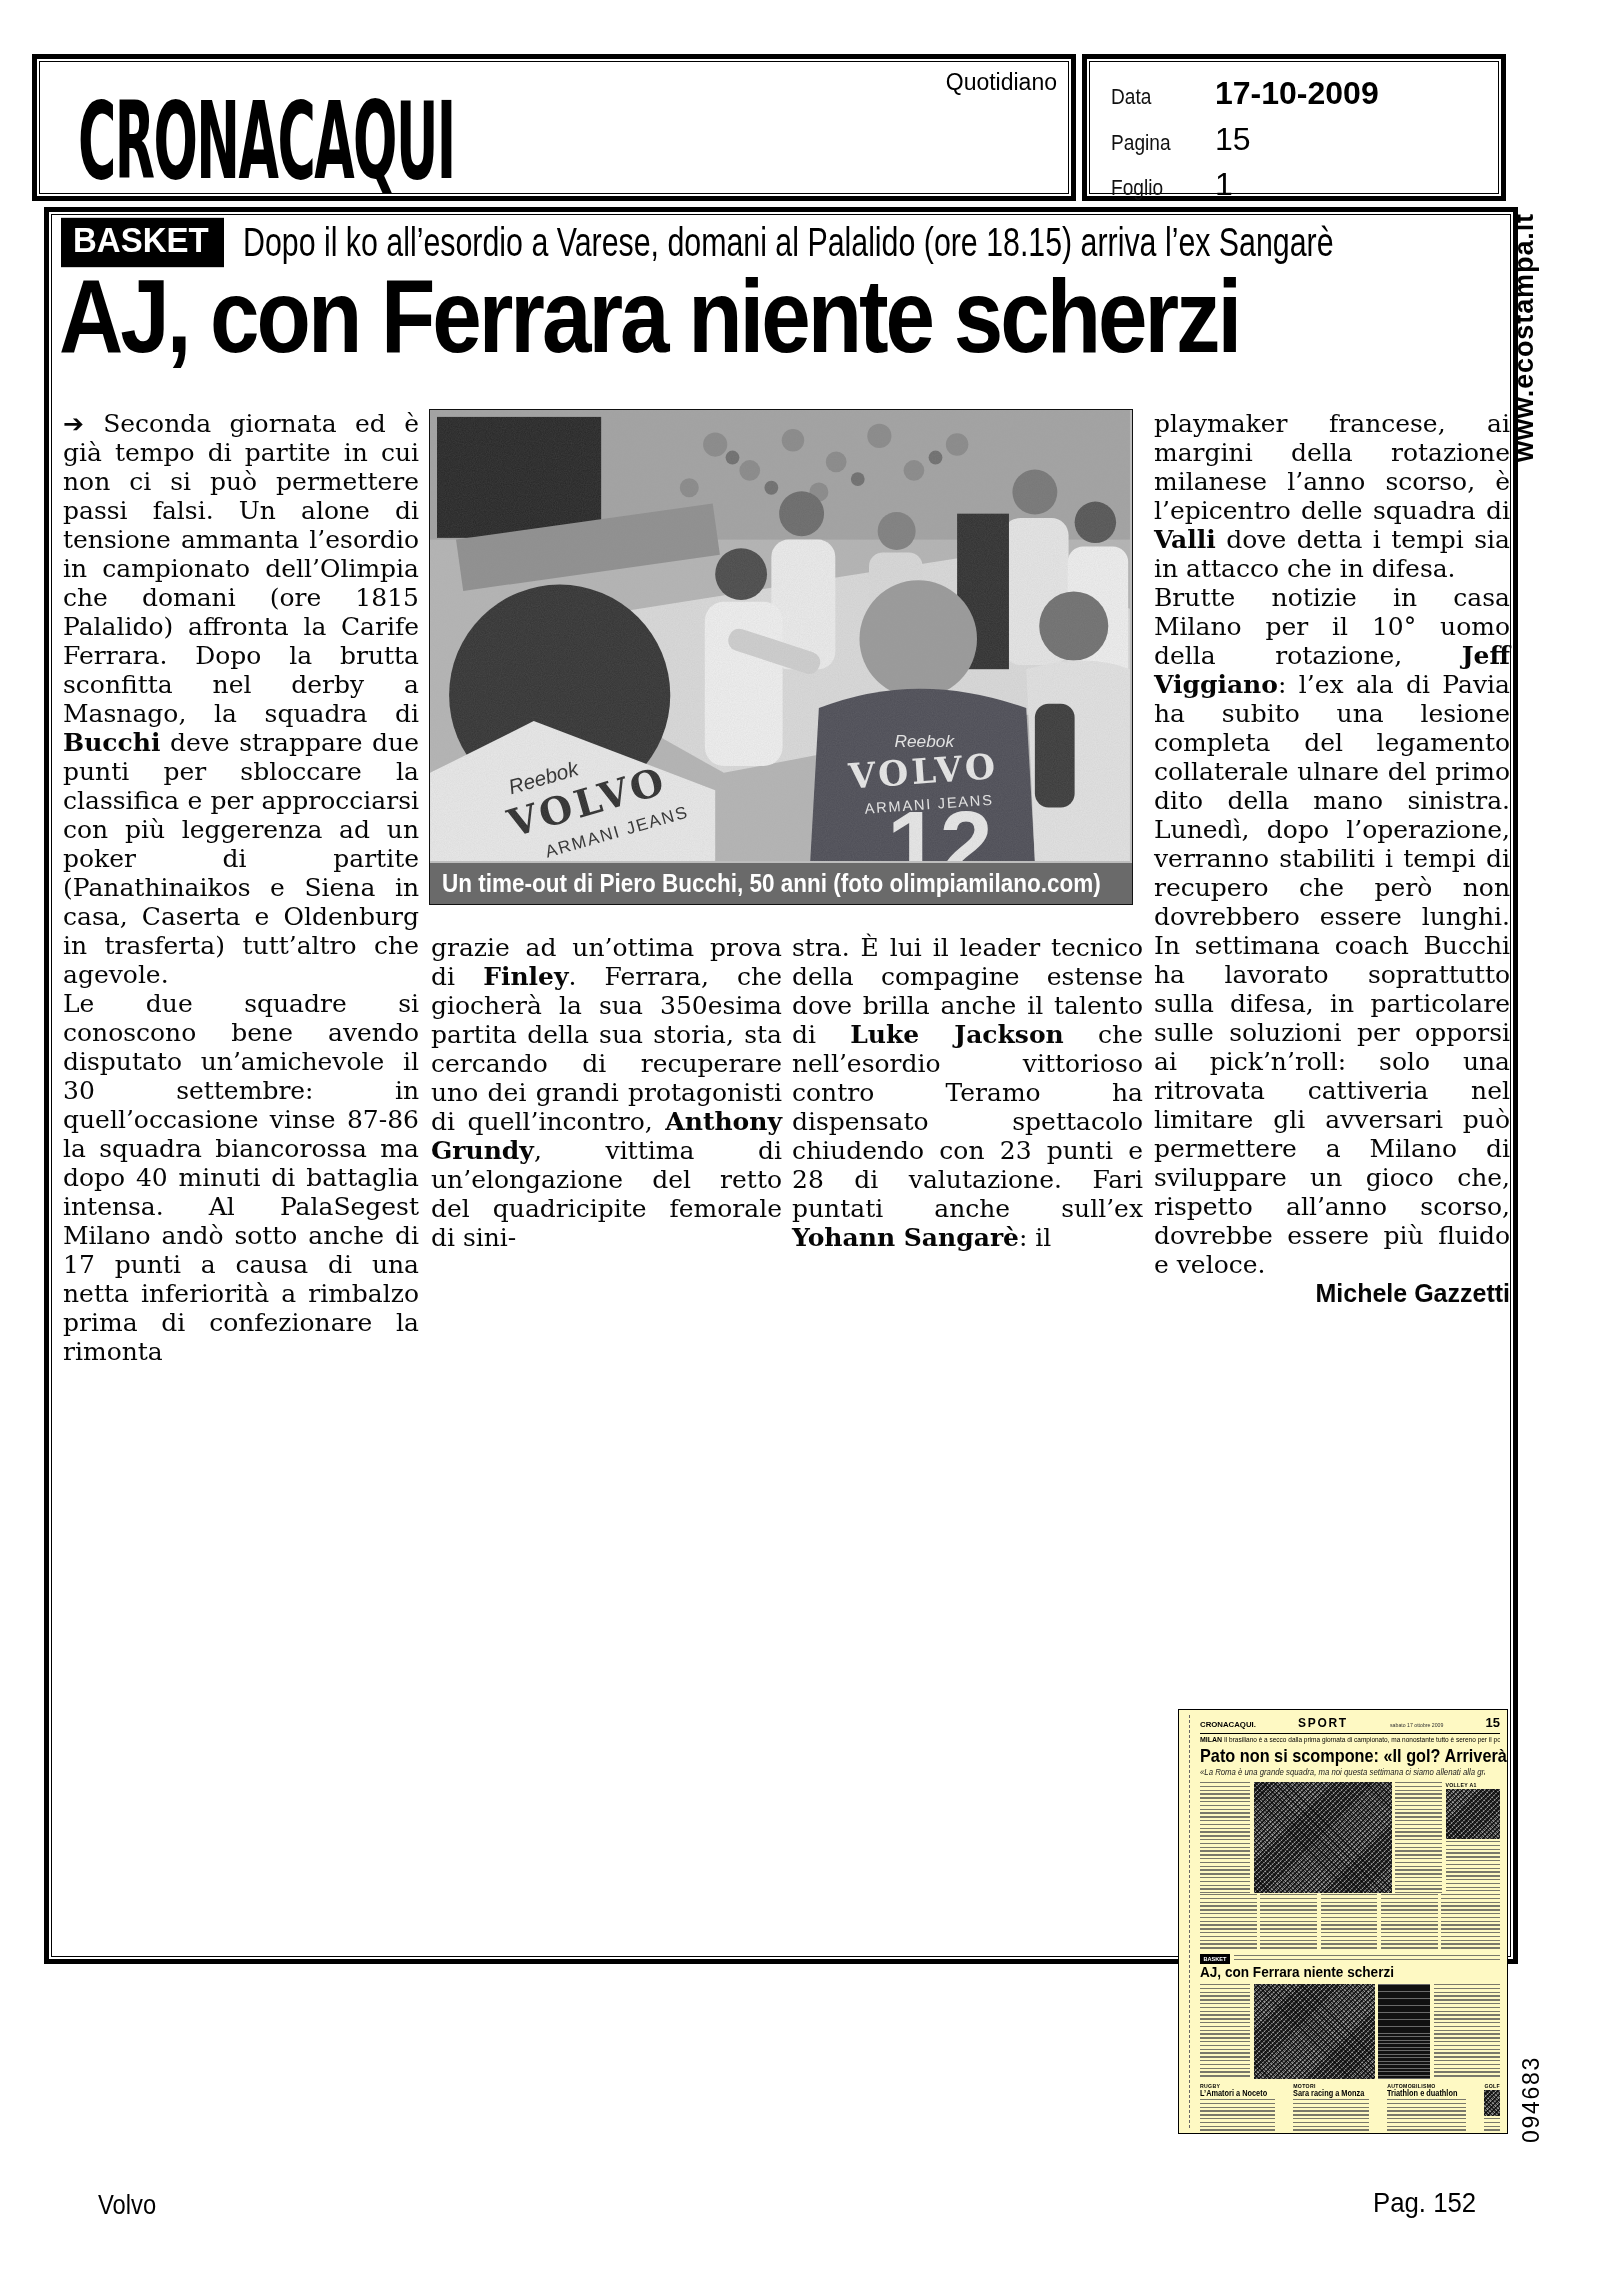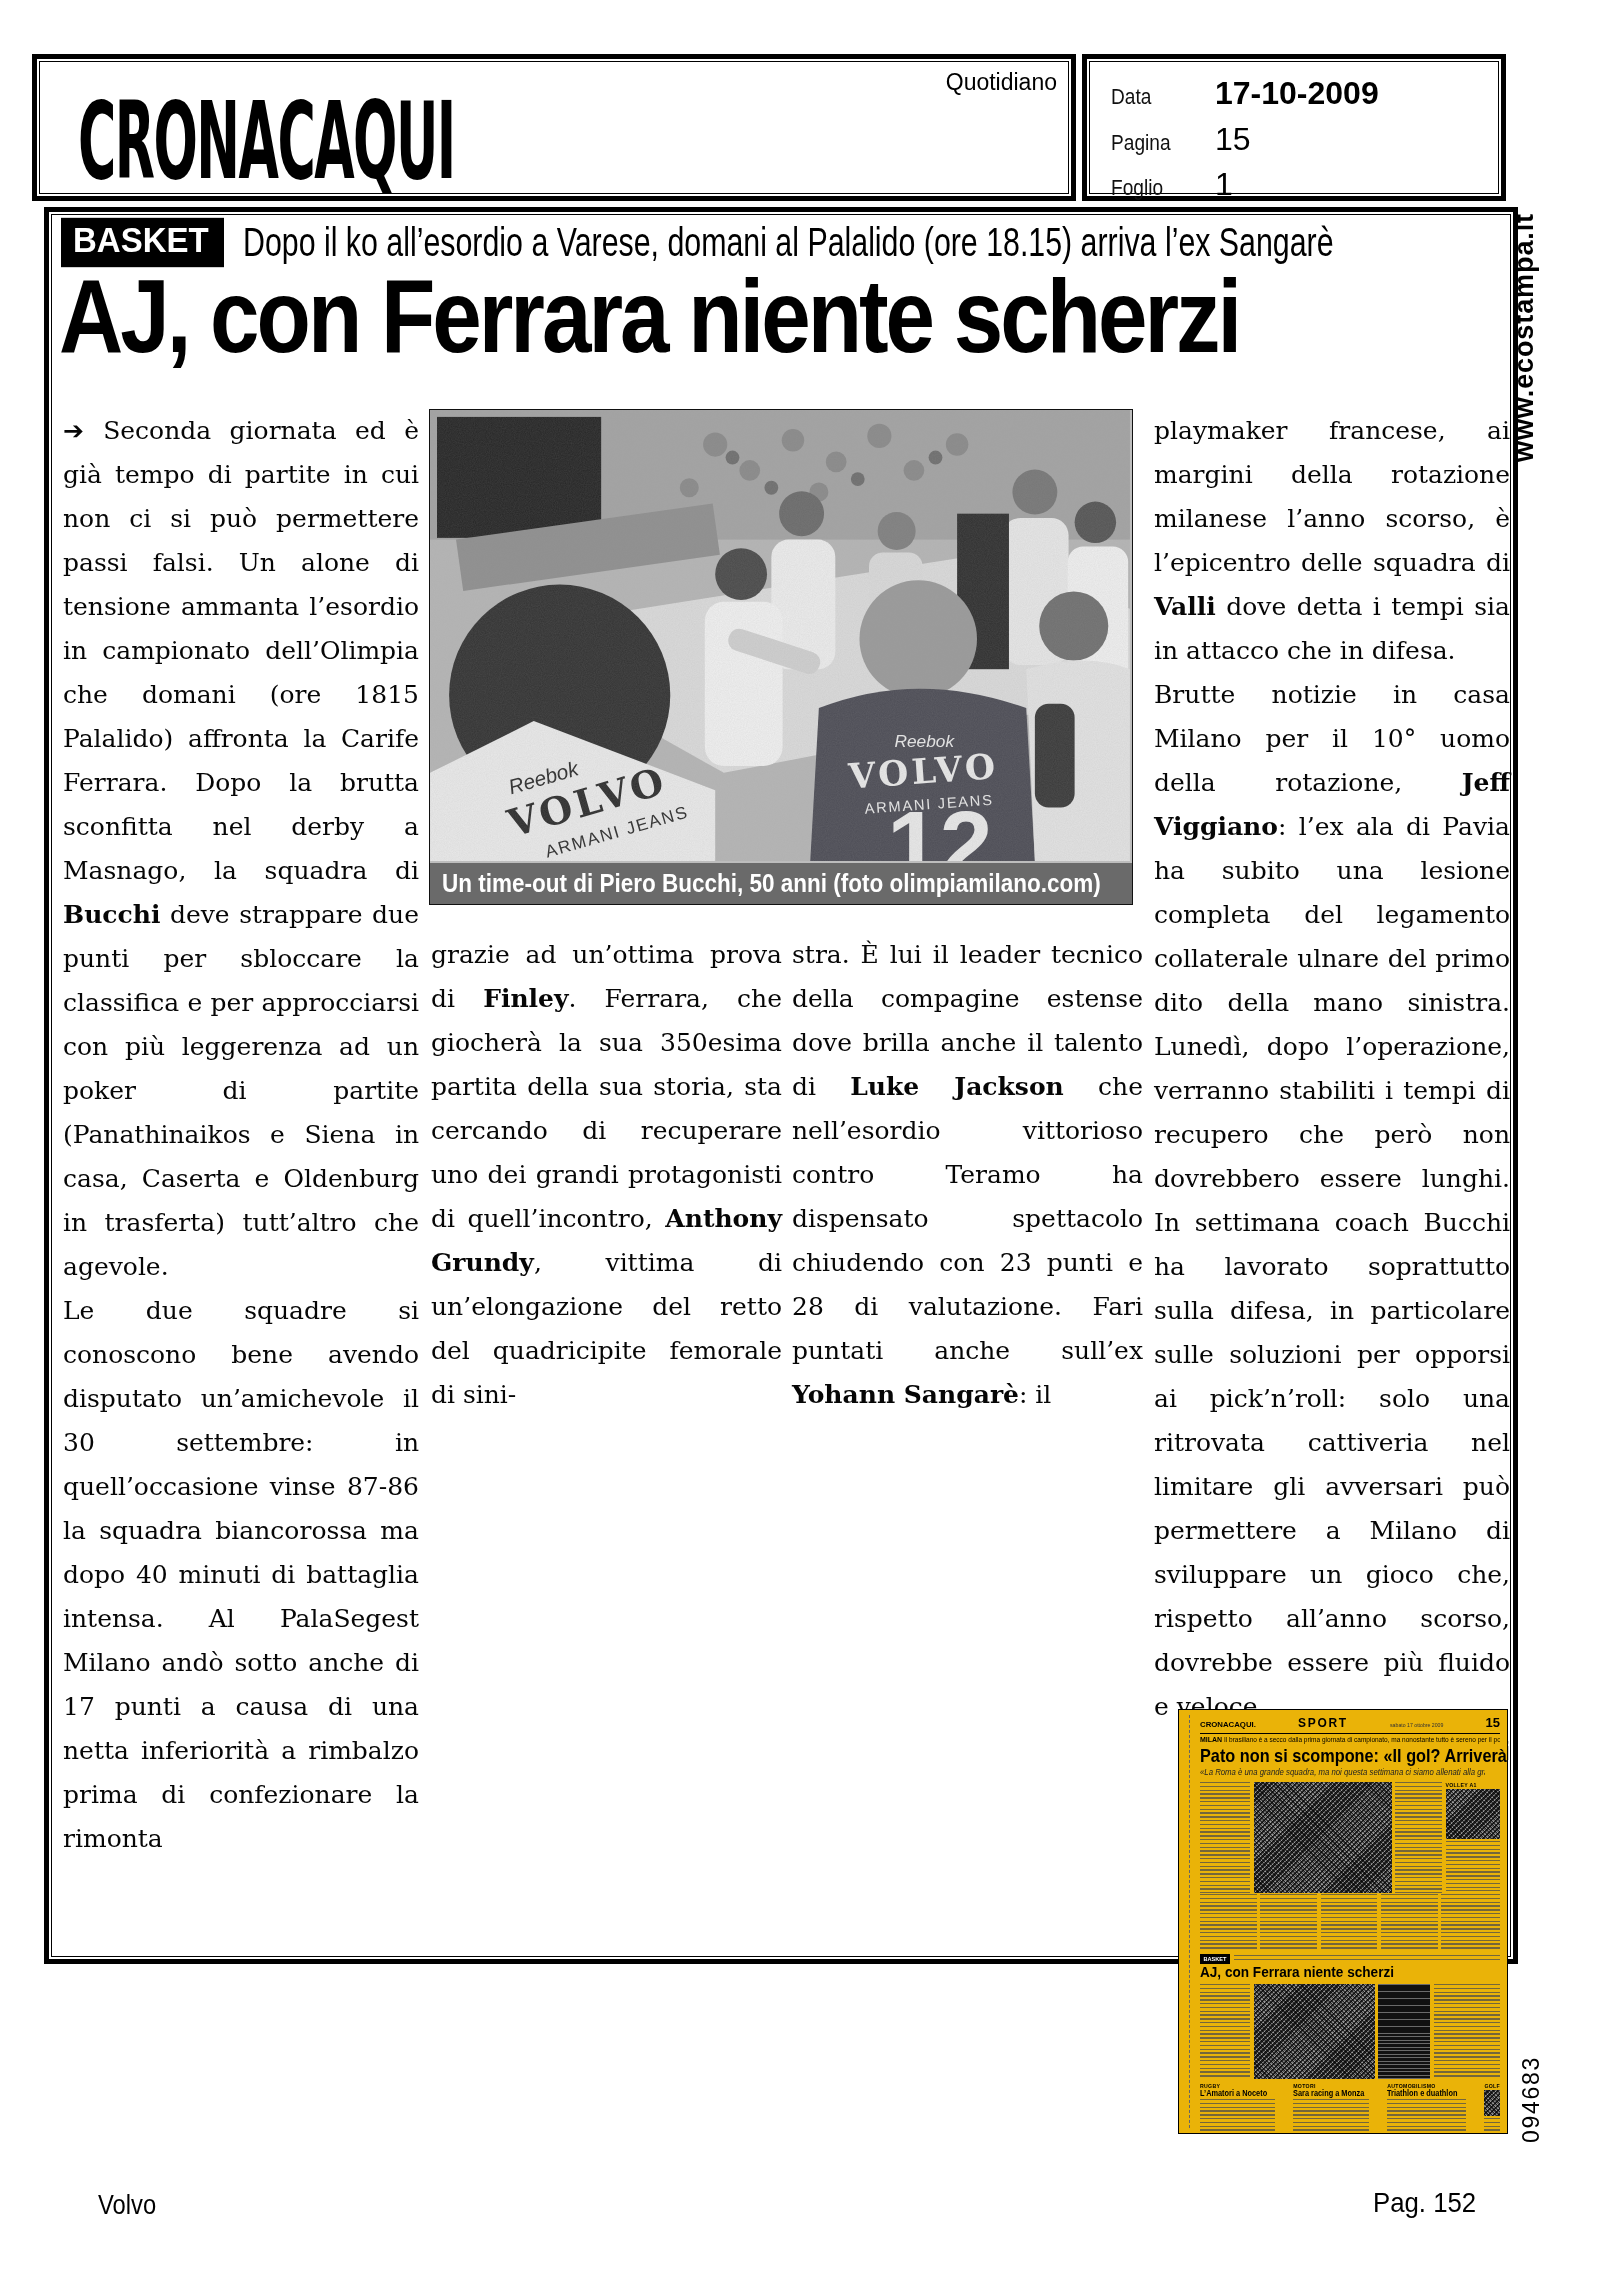--- a/index.html
+++ b/index.html
@@ -39,21 +39,21 @@
 
   .headline {
     position:absolute; left:10.4px; top:50px; white-space:nowrap;
     font-weight:bold; font-size:104px; letter-spacing:-3.5px; line-height:1.05;
     transform:scaleX(0.855); transform-origin:left top;
   }
 
   
   .col {
     position:absolute; width:356px;
-    font-family:"DejaVu Serif", serif; font-size:25px; line-height:44px;
+    font-family:"DejaVu Serif", serif; font-size:25px; line-height:29px;
     text-align:justify; color:#060606;
   }
   .col p { margin:0; }
   .col .b { font-weight:bold; }
   .col .arrow { font-family:"DejaVu Sans", sans-serif; font-weight:bold; }
   .col p.author { text-align:right; font-weight:bold; font-family:Liberation Sans, sans-serif; }
 
   #col1 { left:14px;  top:197px; }
   #col2 { left:382px; top:721px; width:351px; }
   #col3 { left:743px; top:721px; width:351px; }
@@ -85,21 +85,21 @@
   #ecostampa { left:1509px; top:213px;  font-size:27px; font-weight:600; letter-spacing:0.9px; }
   #codevert  { left:1518px; top:2056px; font-size:23px; letter-spacing:1.7px; }
 
   
   #client-ref { position:absolute; left:98px; top:2190px; font-size:27px; transform:scaleX(0.88); transform-origin:left; }
   #page-ref   { position:absolute; left:1373px; top:2187px; font-size:28px; transform:scaleX(0.92); transform-origin:left; }
 
   
   #thumb {
     position:absolute; left:1129px; top:1497px; width:330px; height:425px;
-    border:1.7px solid #000; background:#eab308; overflow:hidden; font-family:"Liberation Sans", sans-serif;
+    border:1.7px solid #000; background:#fef9c3; overflow:hidden; font-family:"Liberation Sans", sans-serif;
   }
   #thumb .dash { position:absolute; left:9.5px; top:5.2px; bottom:5.2px; border-left:1.7px dashed #666; }
   #thumb .inner { position:absolute; left:21px; right:7px; top:5.2px; bottom:3.5px; }
   .t-head { display:flex; align-items:baseline; justify-content:space-between; height:17.3px; }
   .t-mast { font-weight:bold; font-size:7.8px; letter-spacing:0px; }
   .t-sport { font-size:12px; letter-spacing:1.7px; font-weight:bold; }
   .t-date { font-size:5.2px; color:#333; }
   .t-pageno { font-weight:bold; font-size:13px; }
   .t-rule { border-top:0.9px solid #000; margin:0.9px 0 1.7px; }
   .t-kicker { font-size:6.5px; white-space:nowrap; overflow:hidden; height:9.5px; }

